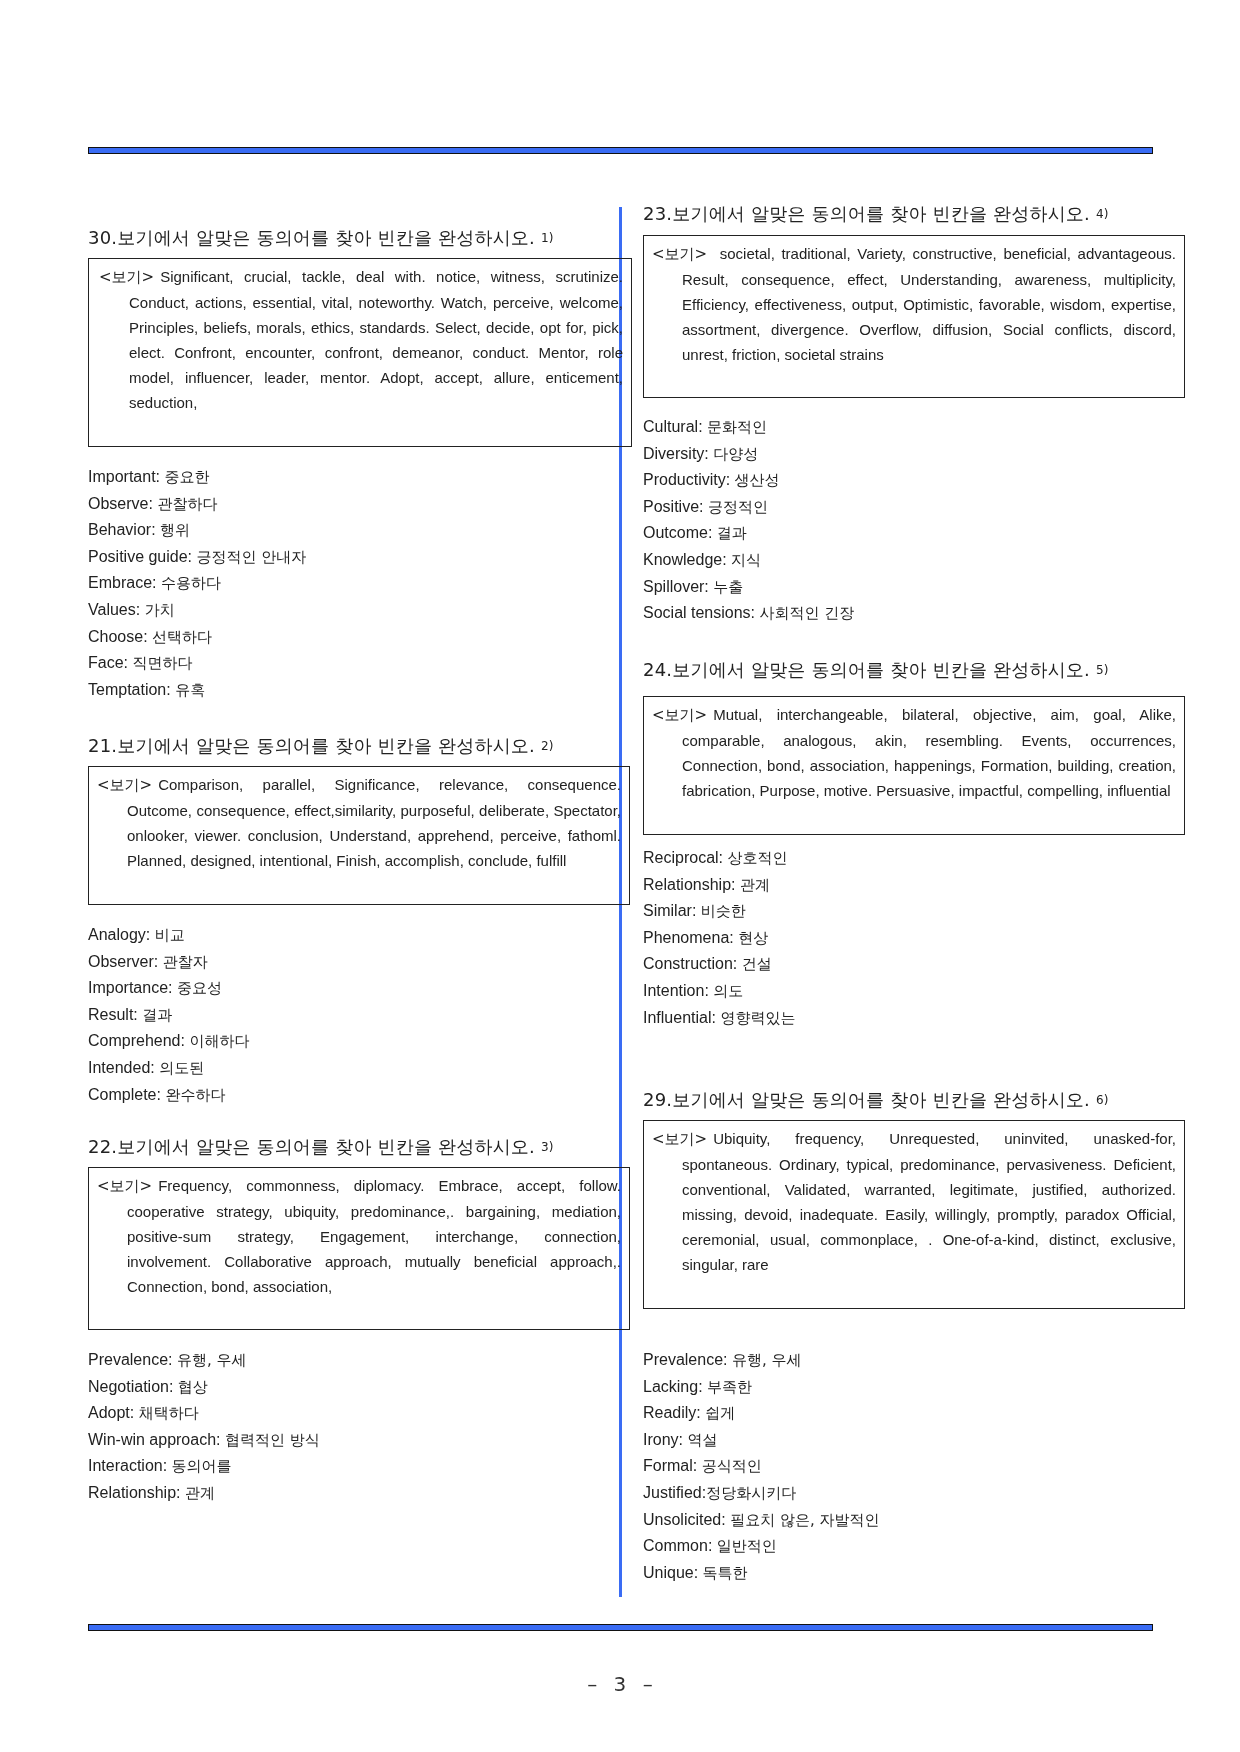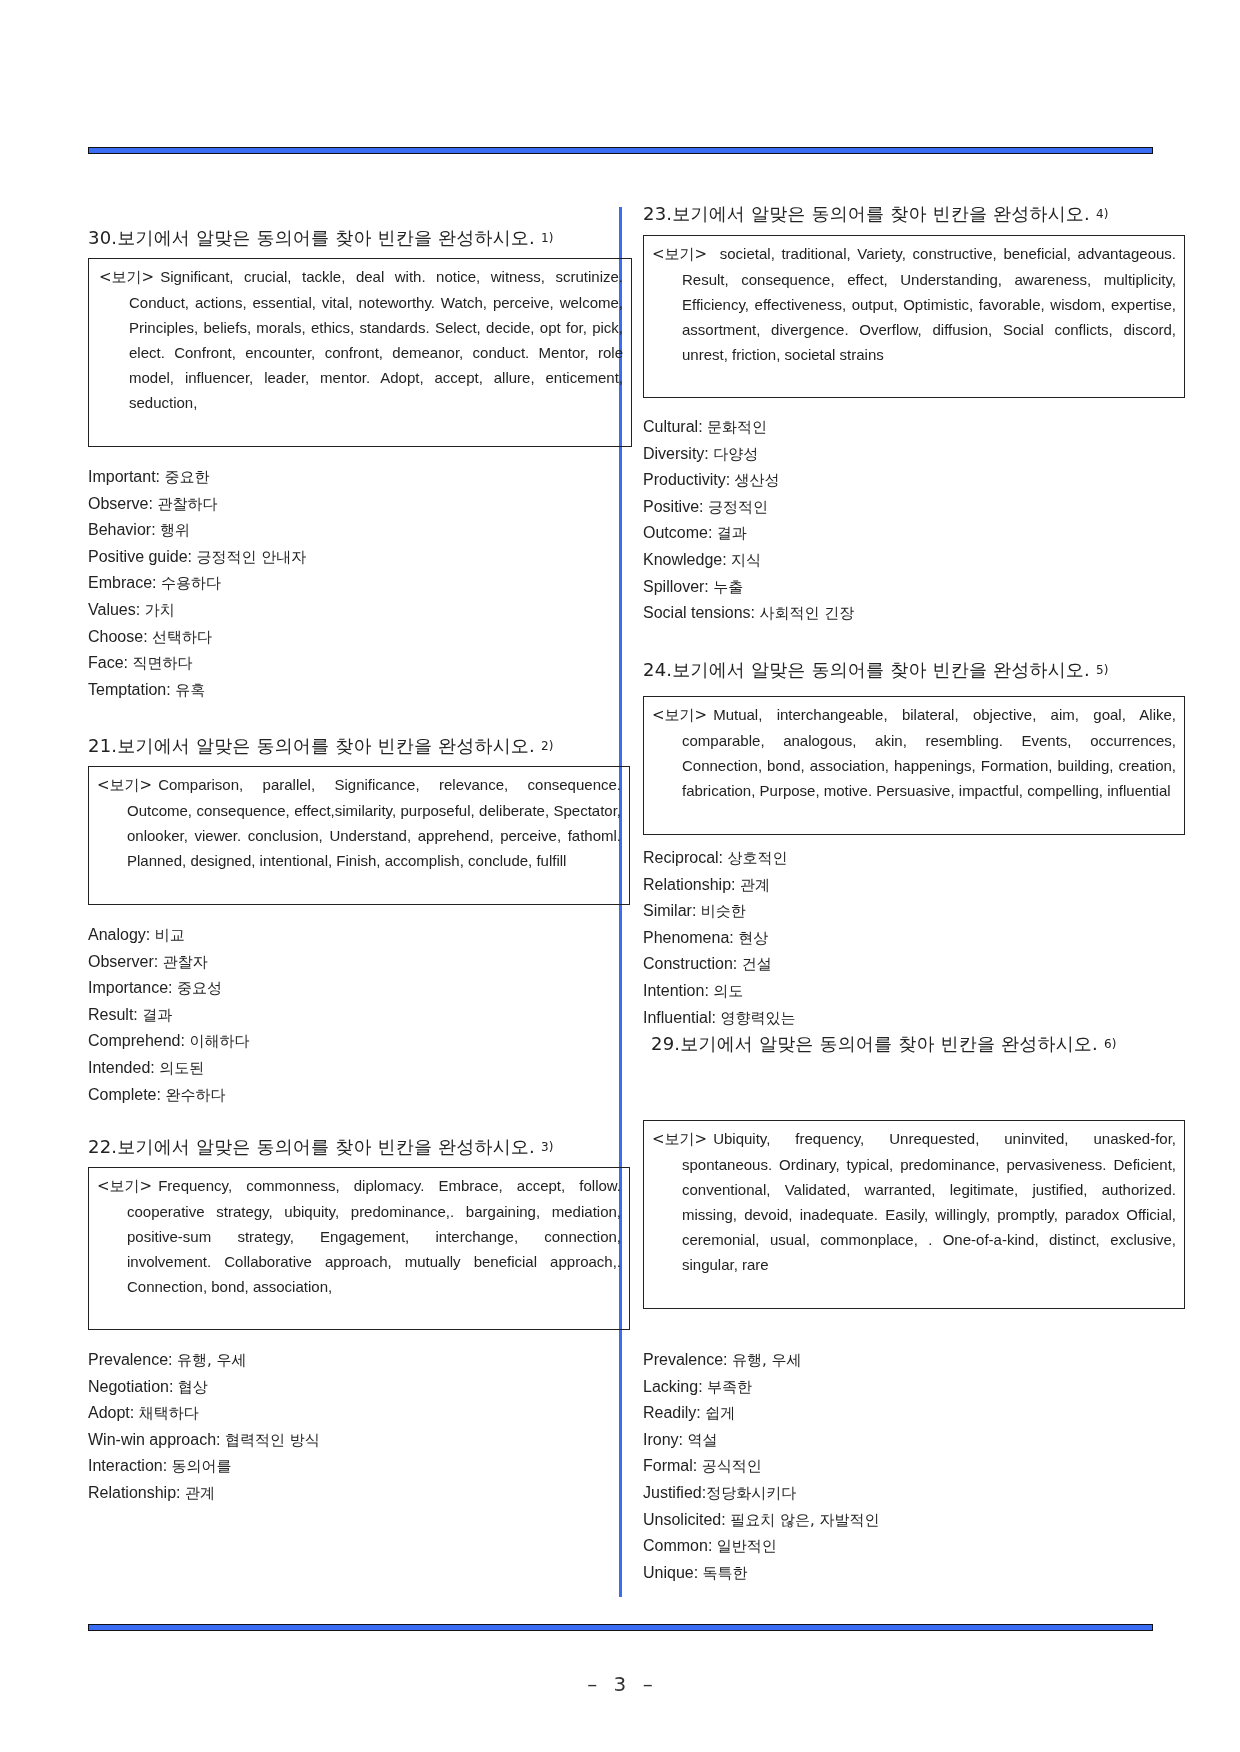--- a/index.html
+++ b/index.html
@@ -112,21 +112,21 @@
   <ul class="vocab" style="top:845px;">
     <li><span>Reciprocal:</span> <span class="ko">상호적인</span></li>
     <li><span>Relationship:</span> <span class="ko">관계</span></li>
     <li><span>Similar:</span> <span class="ko">비슷한</span></li>
     <li><span>Phenomena:</span> <span class="ko">현상</span></li>
     <li><span>Construction:</span> <span class="ko">건설</span></li>
     <li><span>Intention:</span> <span class="ko">의도</span></li>
     <li><span>Influential:</span> <span class="ko">영향력있는</span></li>
   </ul>
 
-  <div class="q-title" style="top:1032px;margin-left:8px;">
+  <div class="q-title" style="top:1088px;">
     <span>29.보기에서 알맞은 동의어를 찾아 빈칸을 완성하시오.</span><span class="fn">6)</span>
   </div>
   <div class="box" style="top:1120px; height:176px;">
     <span class="tag">&lt;보기&gt;</span><span>Ubiquity, frequency, Unrequested, uninvited, unasked-for, spontaneous.  Ordinary, typical, predominance, pervasiveness. Deficient,  conventional, Validated, warranted, legitimate, justified, authorized. missing, devoid, inadequate.  Easily, willingly, promptly,  paradox Official, ceremonial, usual, commonplace, .  One-of-a-kind, distinct, exclusive, singular, rare</span>
   </div>
   <ul class="vocab" style="top:1347px;">
     <li><span>Prevalence:</span> <span class="ko">유행, 우세</span></li>
     <li><span>Lacking:</span> <span class="ko">부족한</span></li>
     <li><span>Readily:</span> <span class="ko">쉽게</span></li>
     <li><span>Irony:</span> <span class="ko">역설</span></li>

